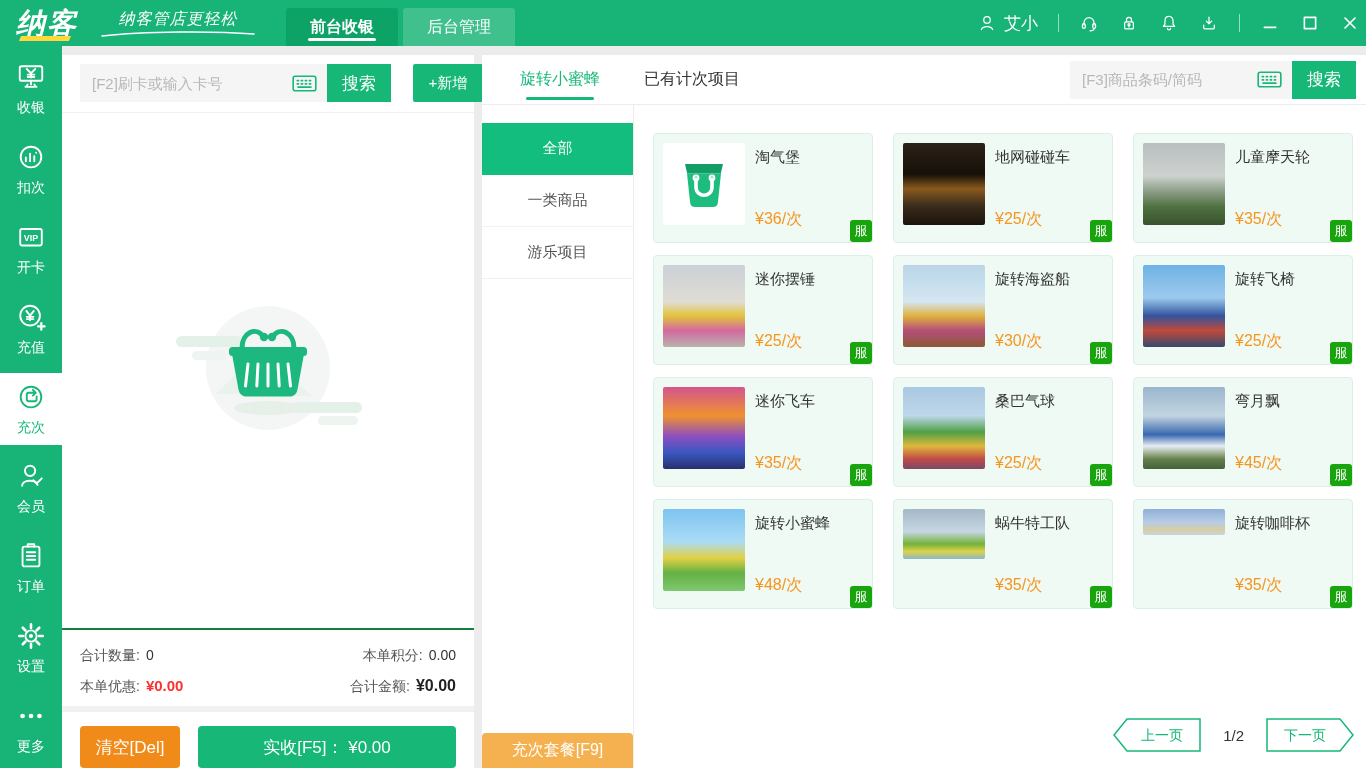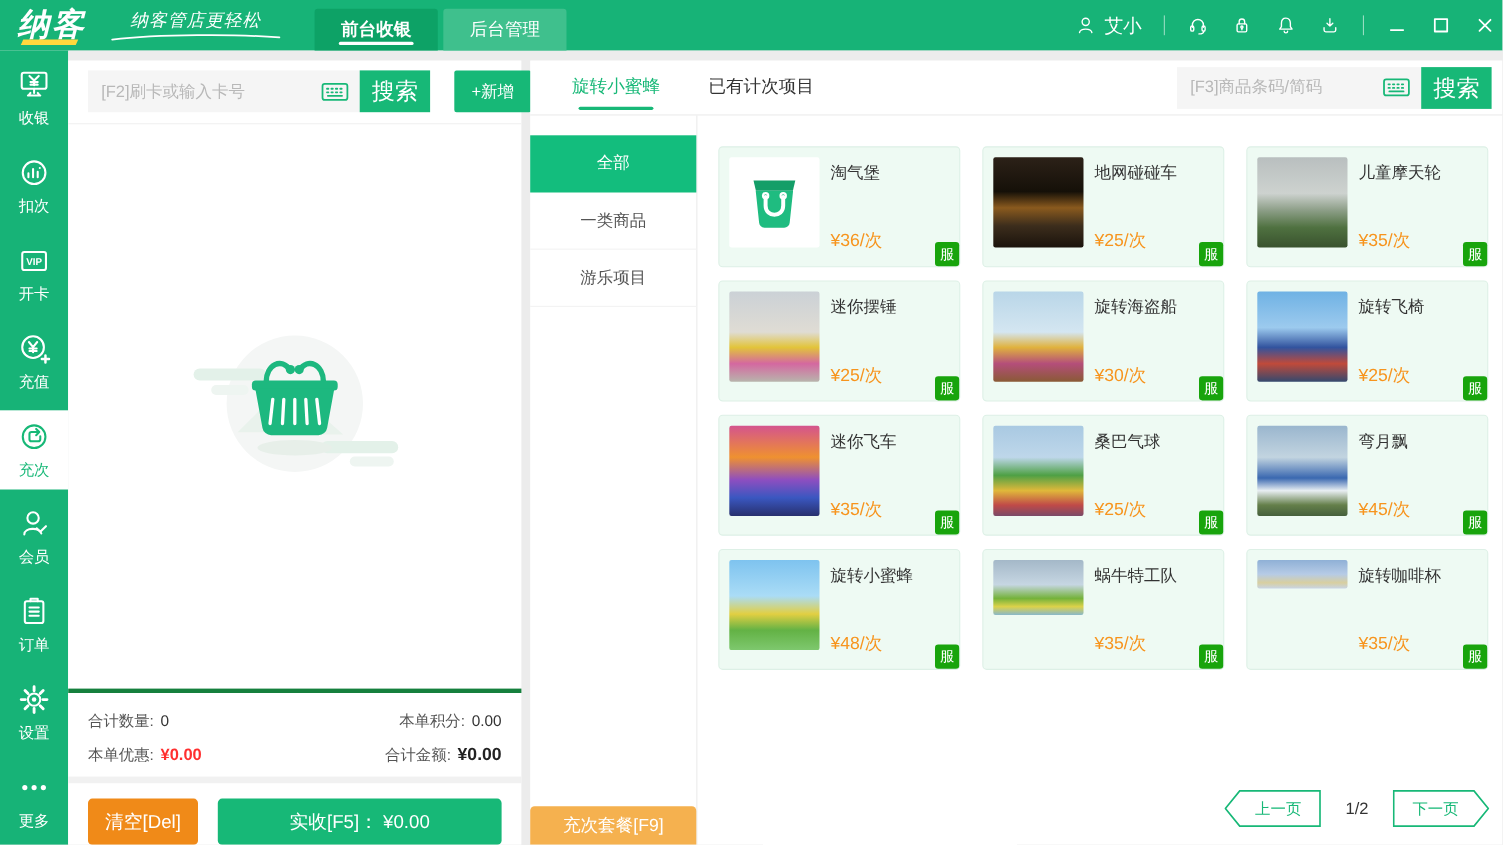--- a/index.html
+++ b/index.html
@@ -34,24 +34,24 @@
   .side-item.item-more { margin-top:auto; margin-bottom:4px; }
 
   
   .cart-panel { width:412px; background:#fff; display:flex; flex-direction:column; }
   .search-row { padding:9px 18px 10px; display:flex; border-bottom:1px solid #f1f1f1; }
   .input-wrap { flex:1; display:flex; align-items:center; background:#f5f5f5; height:38px; padding:0 9px 0 12px; }
   .input-wrap input { border:0; background:transparent; flex:1; min-width:0; font-size:15px; color:#333; outline:none; }
   .input-wrap input::placeholder { color:#b8b8b8; }
   .kb-icon { width:27px; height:21px; color:#17b877; flex:none; display:inline-flex; cursor:pointer; }
   .kb-icon svg { width:100%; height:100%; }
-  .btn-search { width:64px; height:38px; background:#17b877; color:#fff; font-size:21px; border:0; flex:none; }
+  .btn-search { width:64px; height:38px; background:#17b877; color:#fff; font-size:17px; border:0; flex:none; }
   .btn-add { width:70px; height:38px; margin-left:22px; background:#17b877; color:#fff; border:0; font-size:15px; border-radius:2px; flex:none; }
   .cart-empty { flex:1; display:flex; align-items:center; justify-content:center; }
-  .summary { border-top:4px solid #15803d; padding:10px 18px 4px; }
+  .summary { border-top:2px solid #15803d; padding:10px 18px 4px; }
   .srow { display:flex; justify-content:space-between; align-items:center; height:31px; font-size:14px; }
   .slabel { color:#555; }
   .sval { color:#333; margin-left:6px; }
   .sval.red { color:#ff2f2f; font-weight:bold; font-size:15px; }
   .sval.big { font-weight:bold; font-size:16px; color:#222; }
   .cart-actions { border-top:6px solid #f1f1f1; padding:14px 18px 0; display:flex; gap:18px; }
   .btn-clear { width:100px; height:42px; background:#f08a18; color:#fff; font-size:17px; border:0; border-radius:4px; }
   .btn-pay { flex:1; height:42px; background:#17b877; color:#fff; font-size:17px; border:0; border-radius:4px; }
 
   

